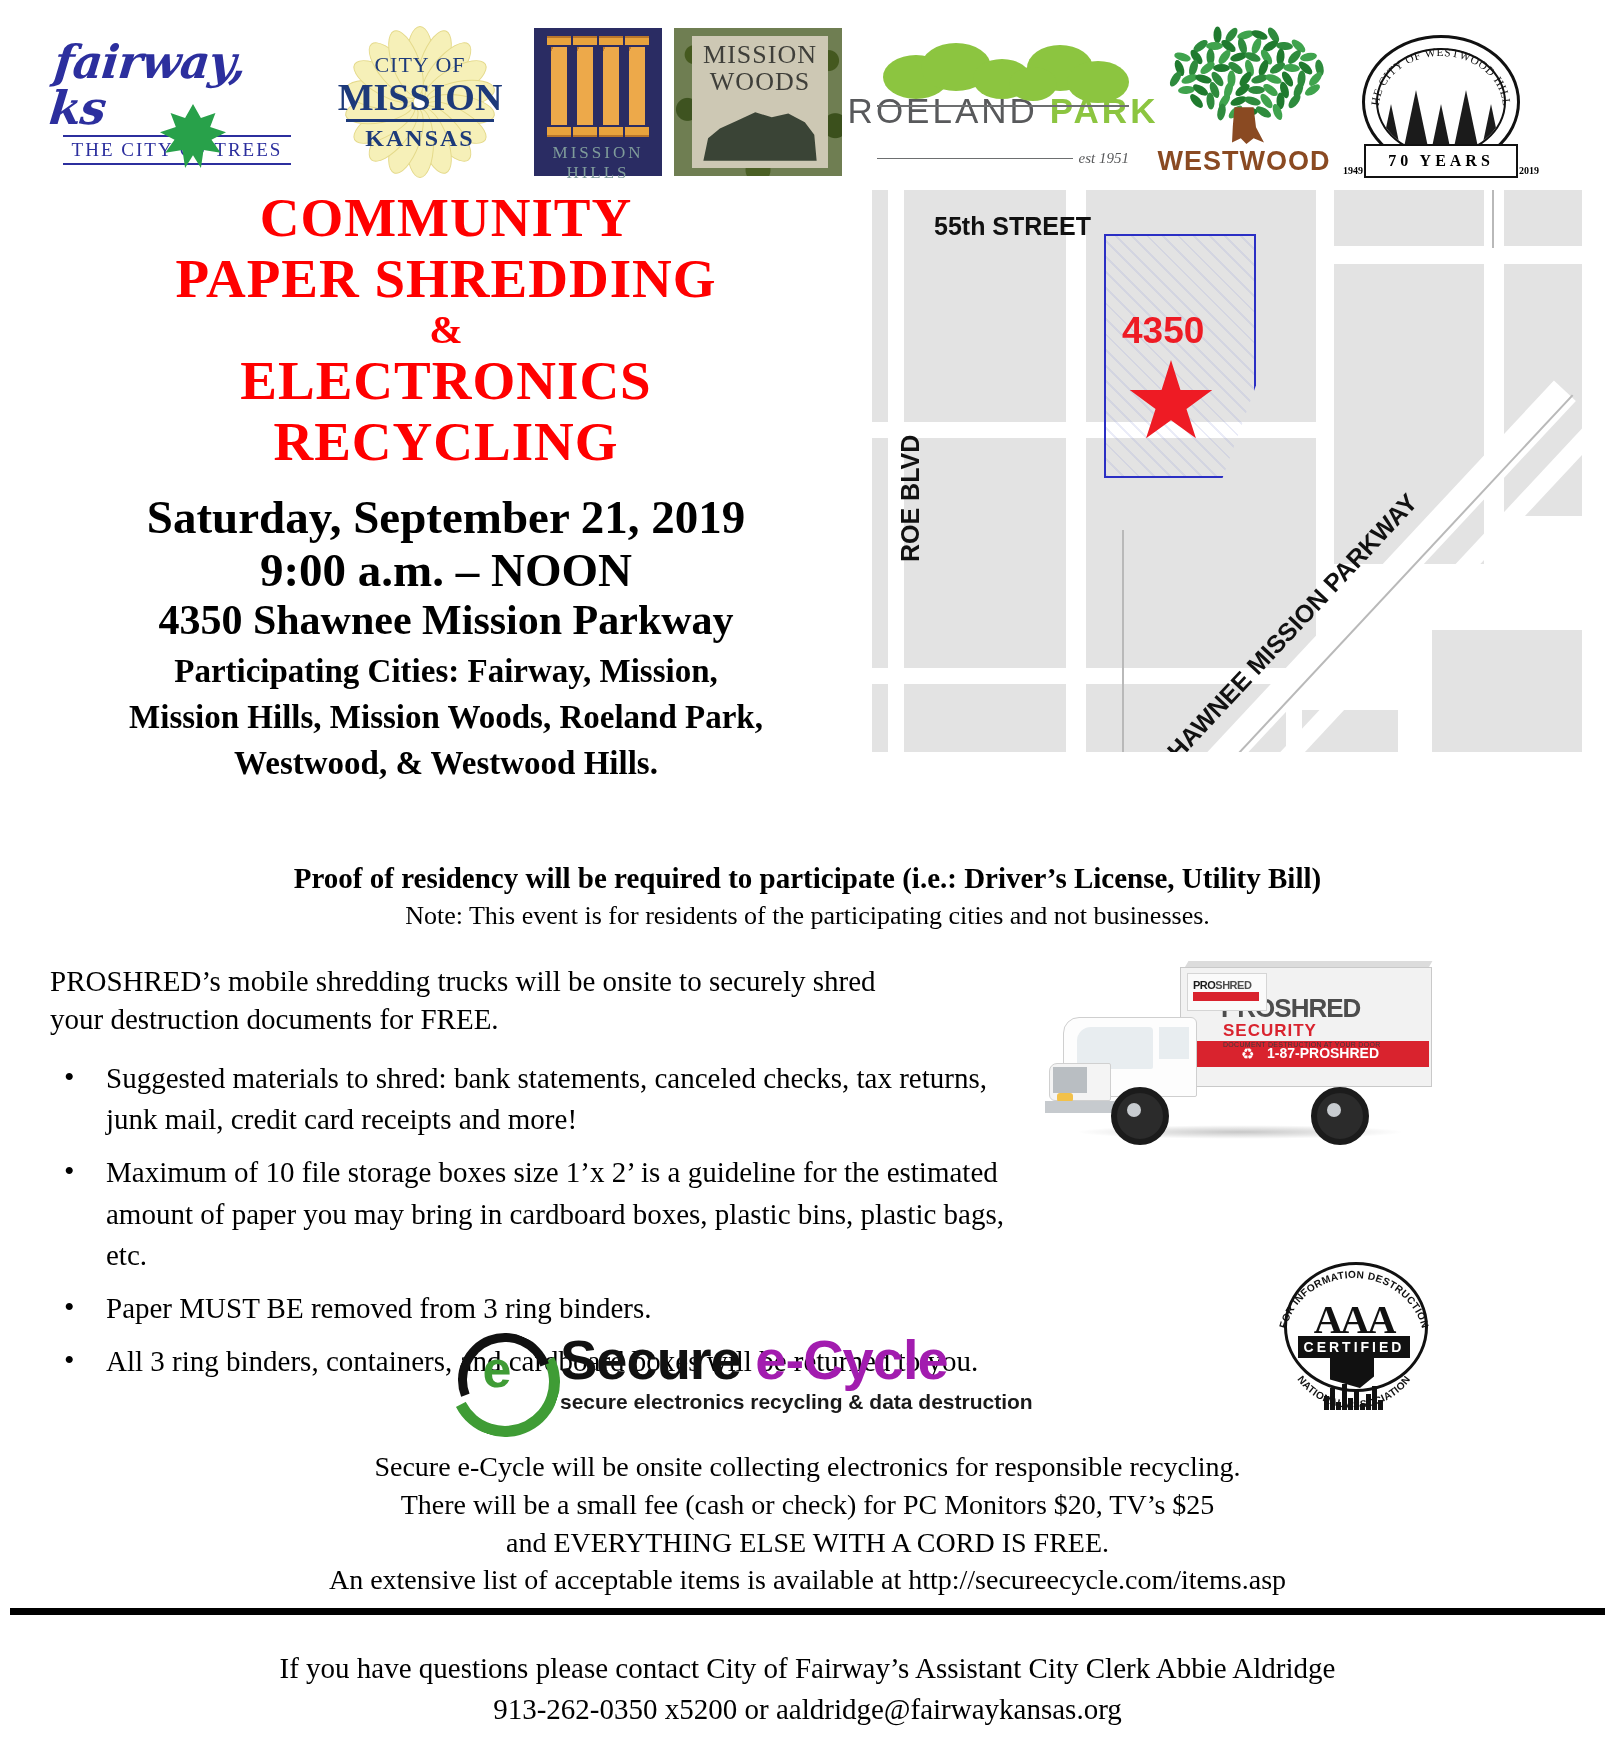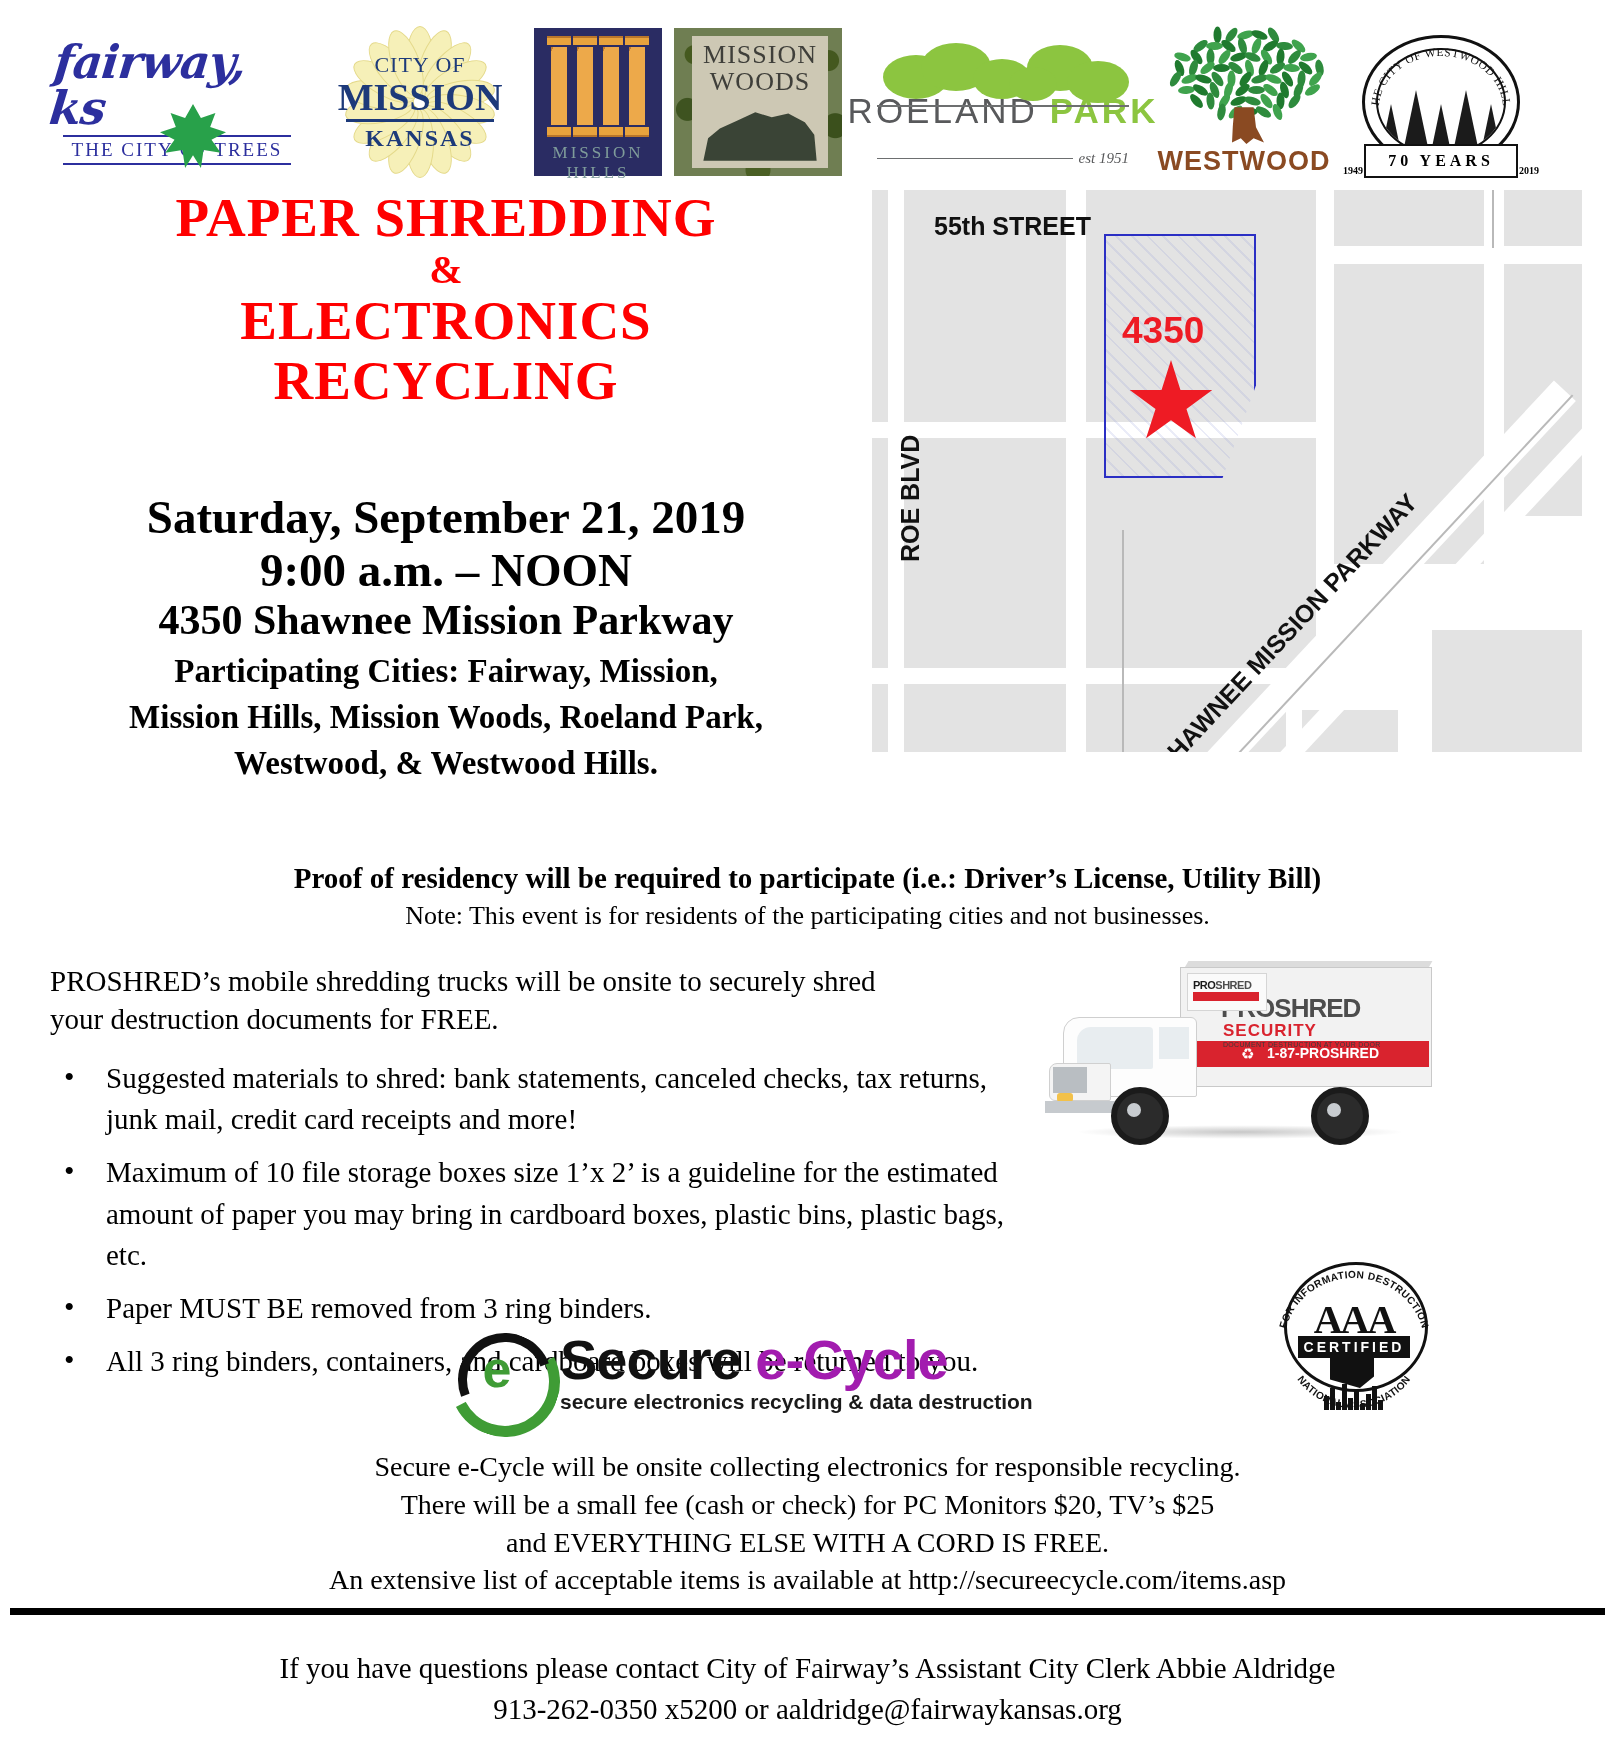--- a/index.html
+++ b/index.html
@@ -594,20 +594,21 @@
         </div>
       </div>
       <div class="seal-banner">70 YEARS</div>
       <div class="seal-yearL">1949</div>
       <div class="seal-yearR">2019</div>
     </div>
   </div>
 </div>
 
 <div class="headline">
+  <div class="h-line">COMMUNITY</div>
   <div class="h-line">PAPER SHREDDING</div>
   <div class="h-amp">&amp;</div>
   <div class="h-line">ELECTRONICS</div>
   <div class="h-line">RECYCLING</div>
 </div>
 
 <div class="event">
   <div class="e-date">Saturday, September 21, 2019</div>
   <div class="e-time">9:00 a.m. – NOON</div>
   <div class="e-addr">4350 Shawnee Mission Parkway</div>

